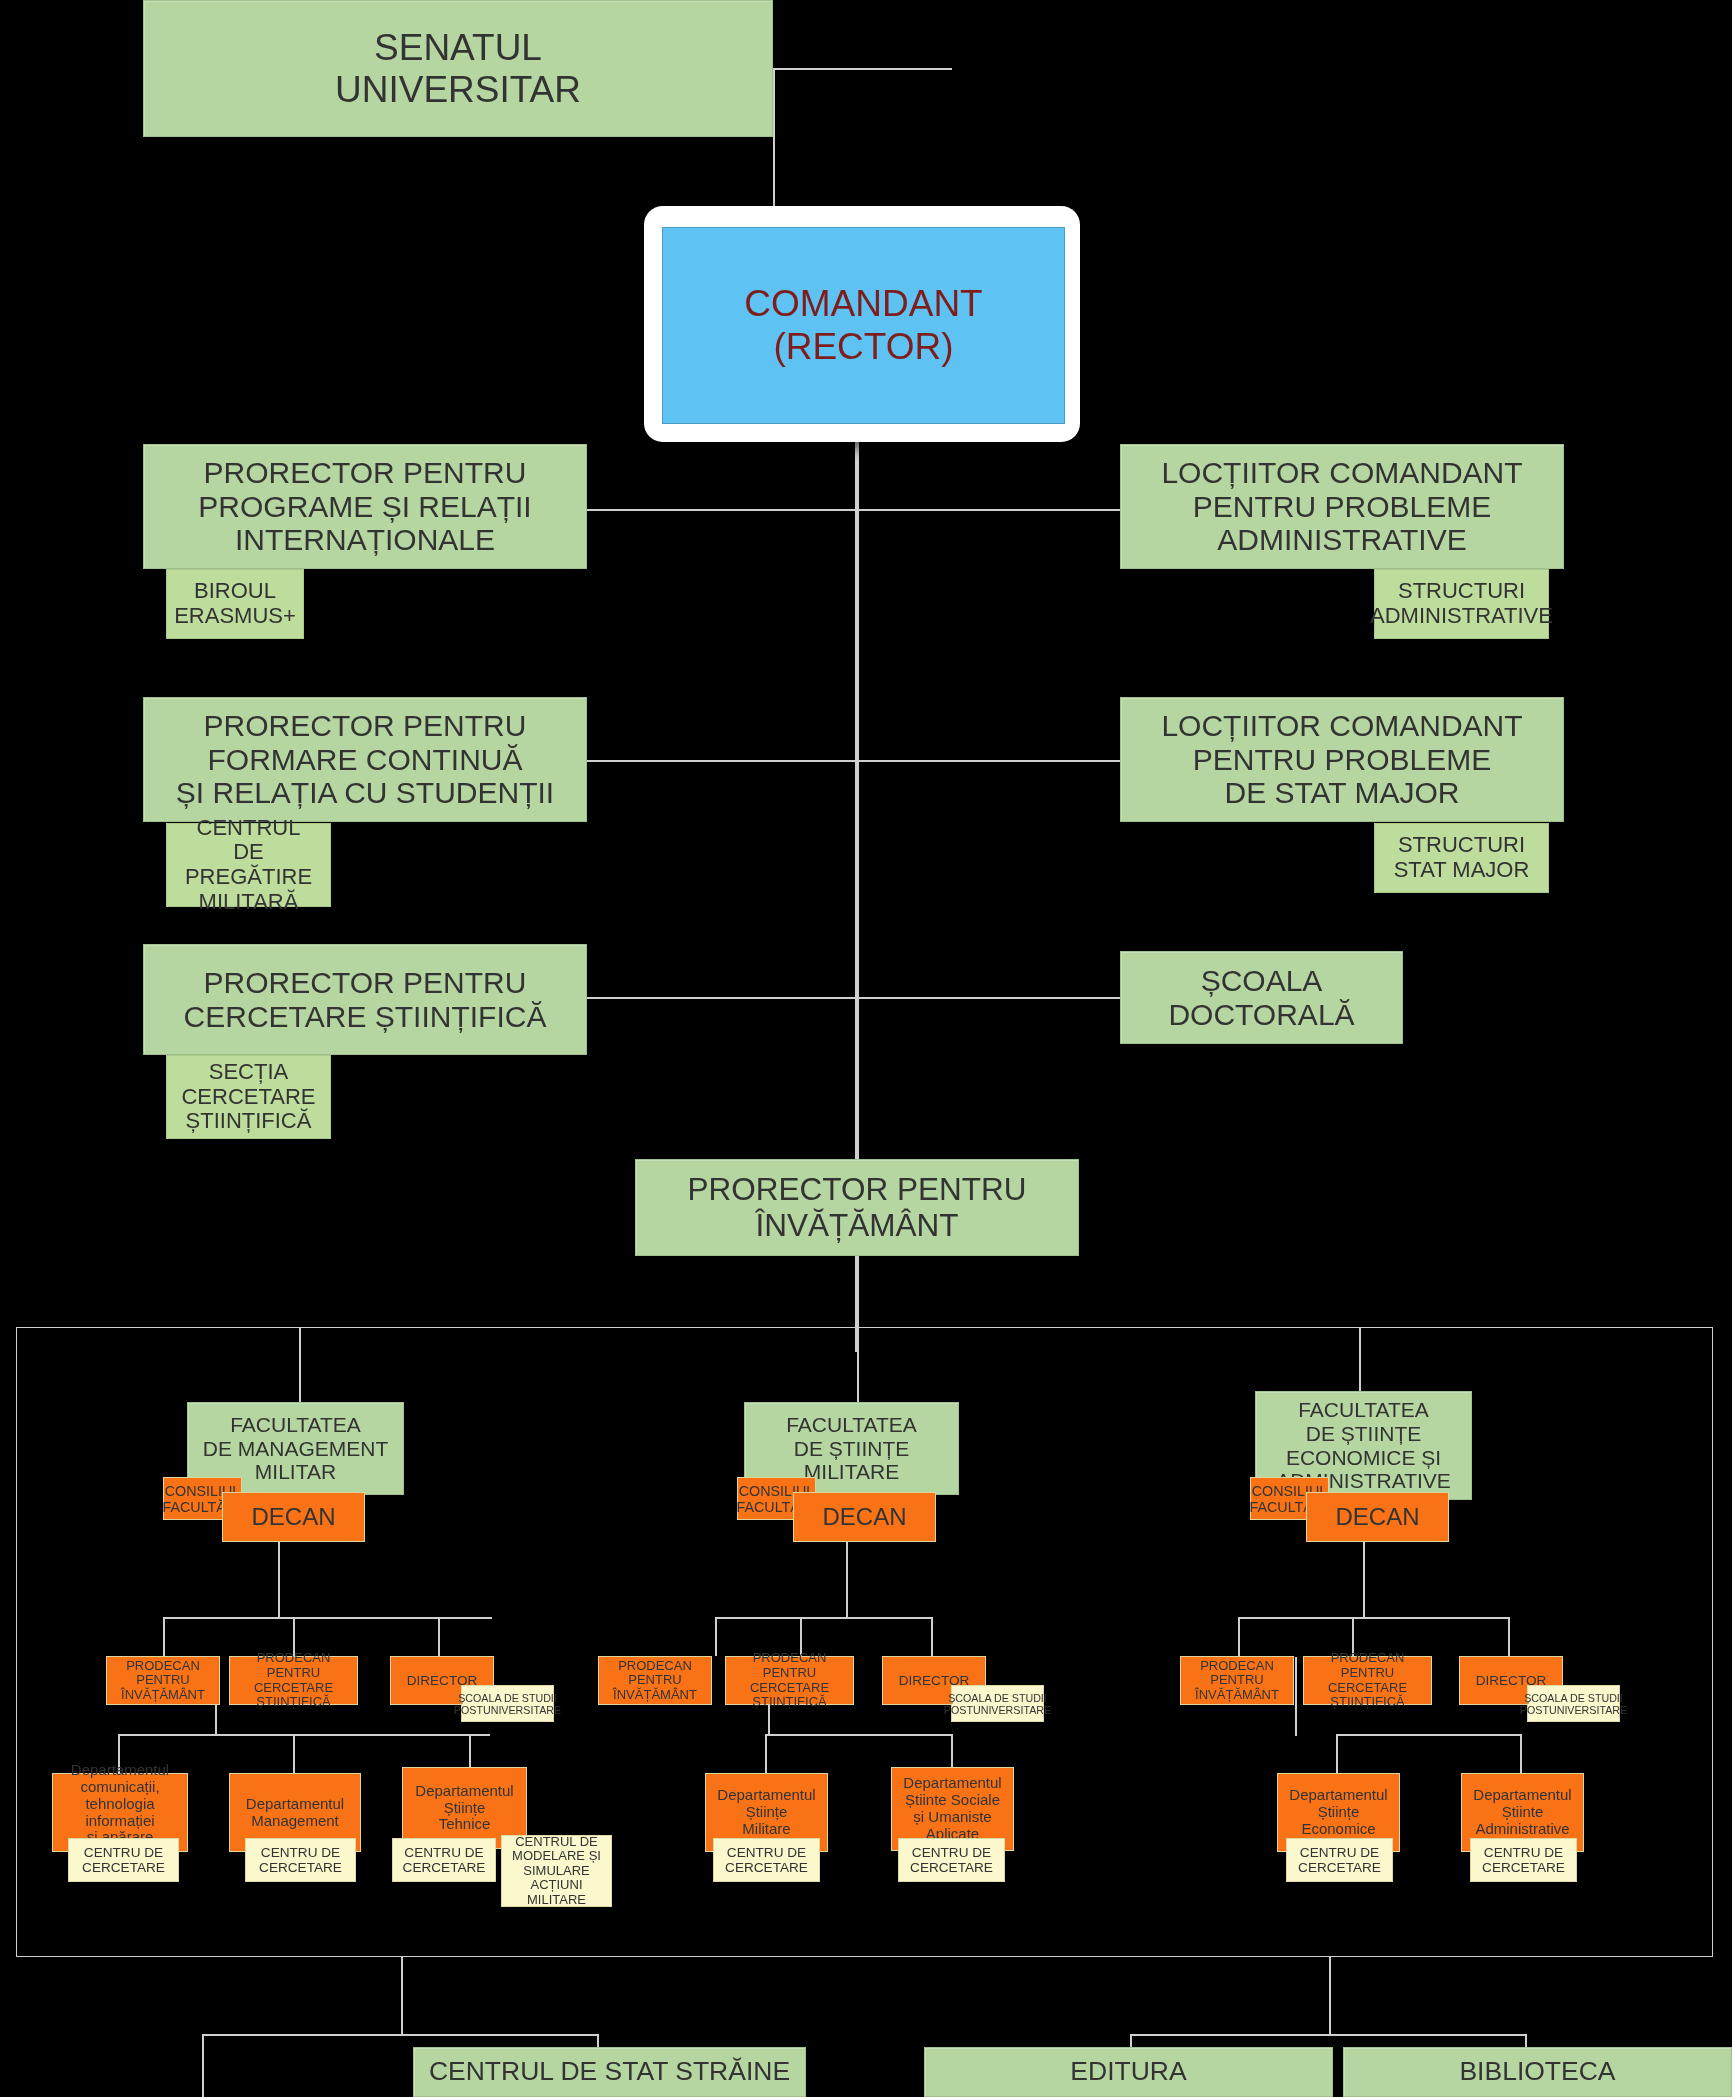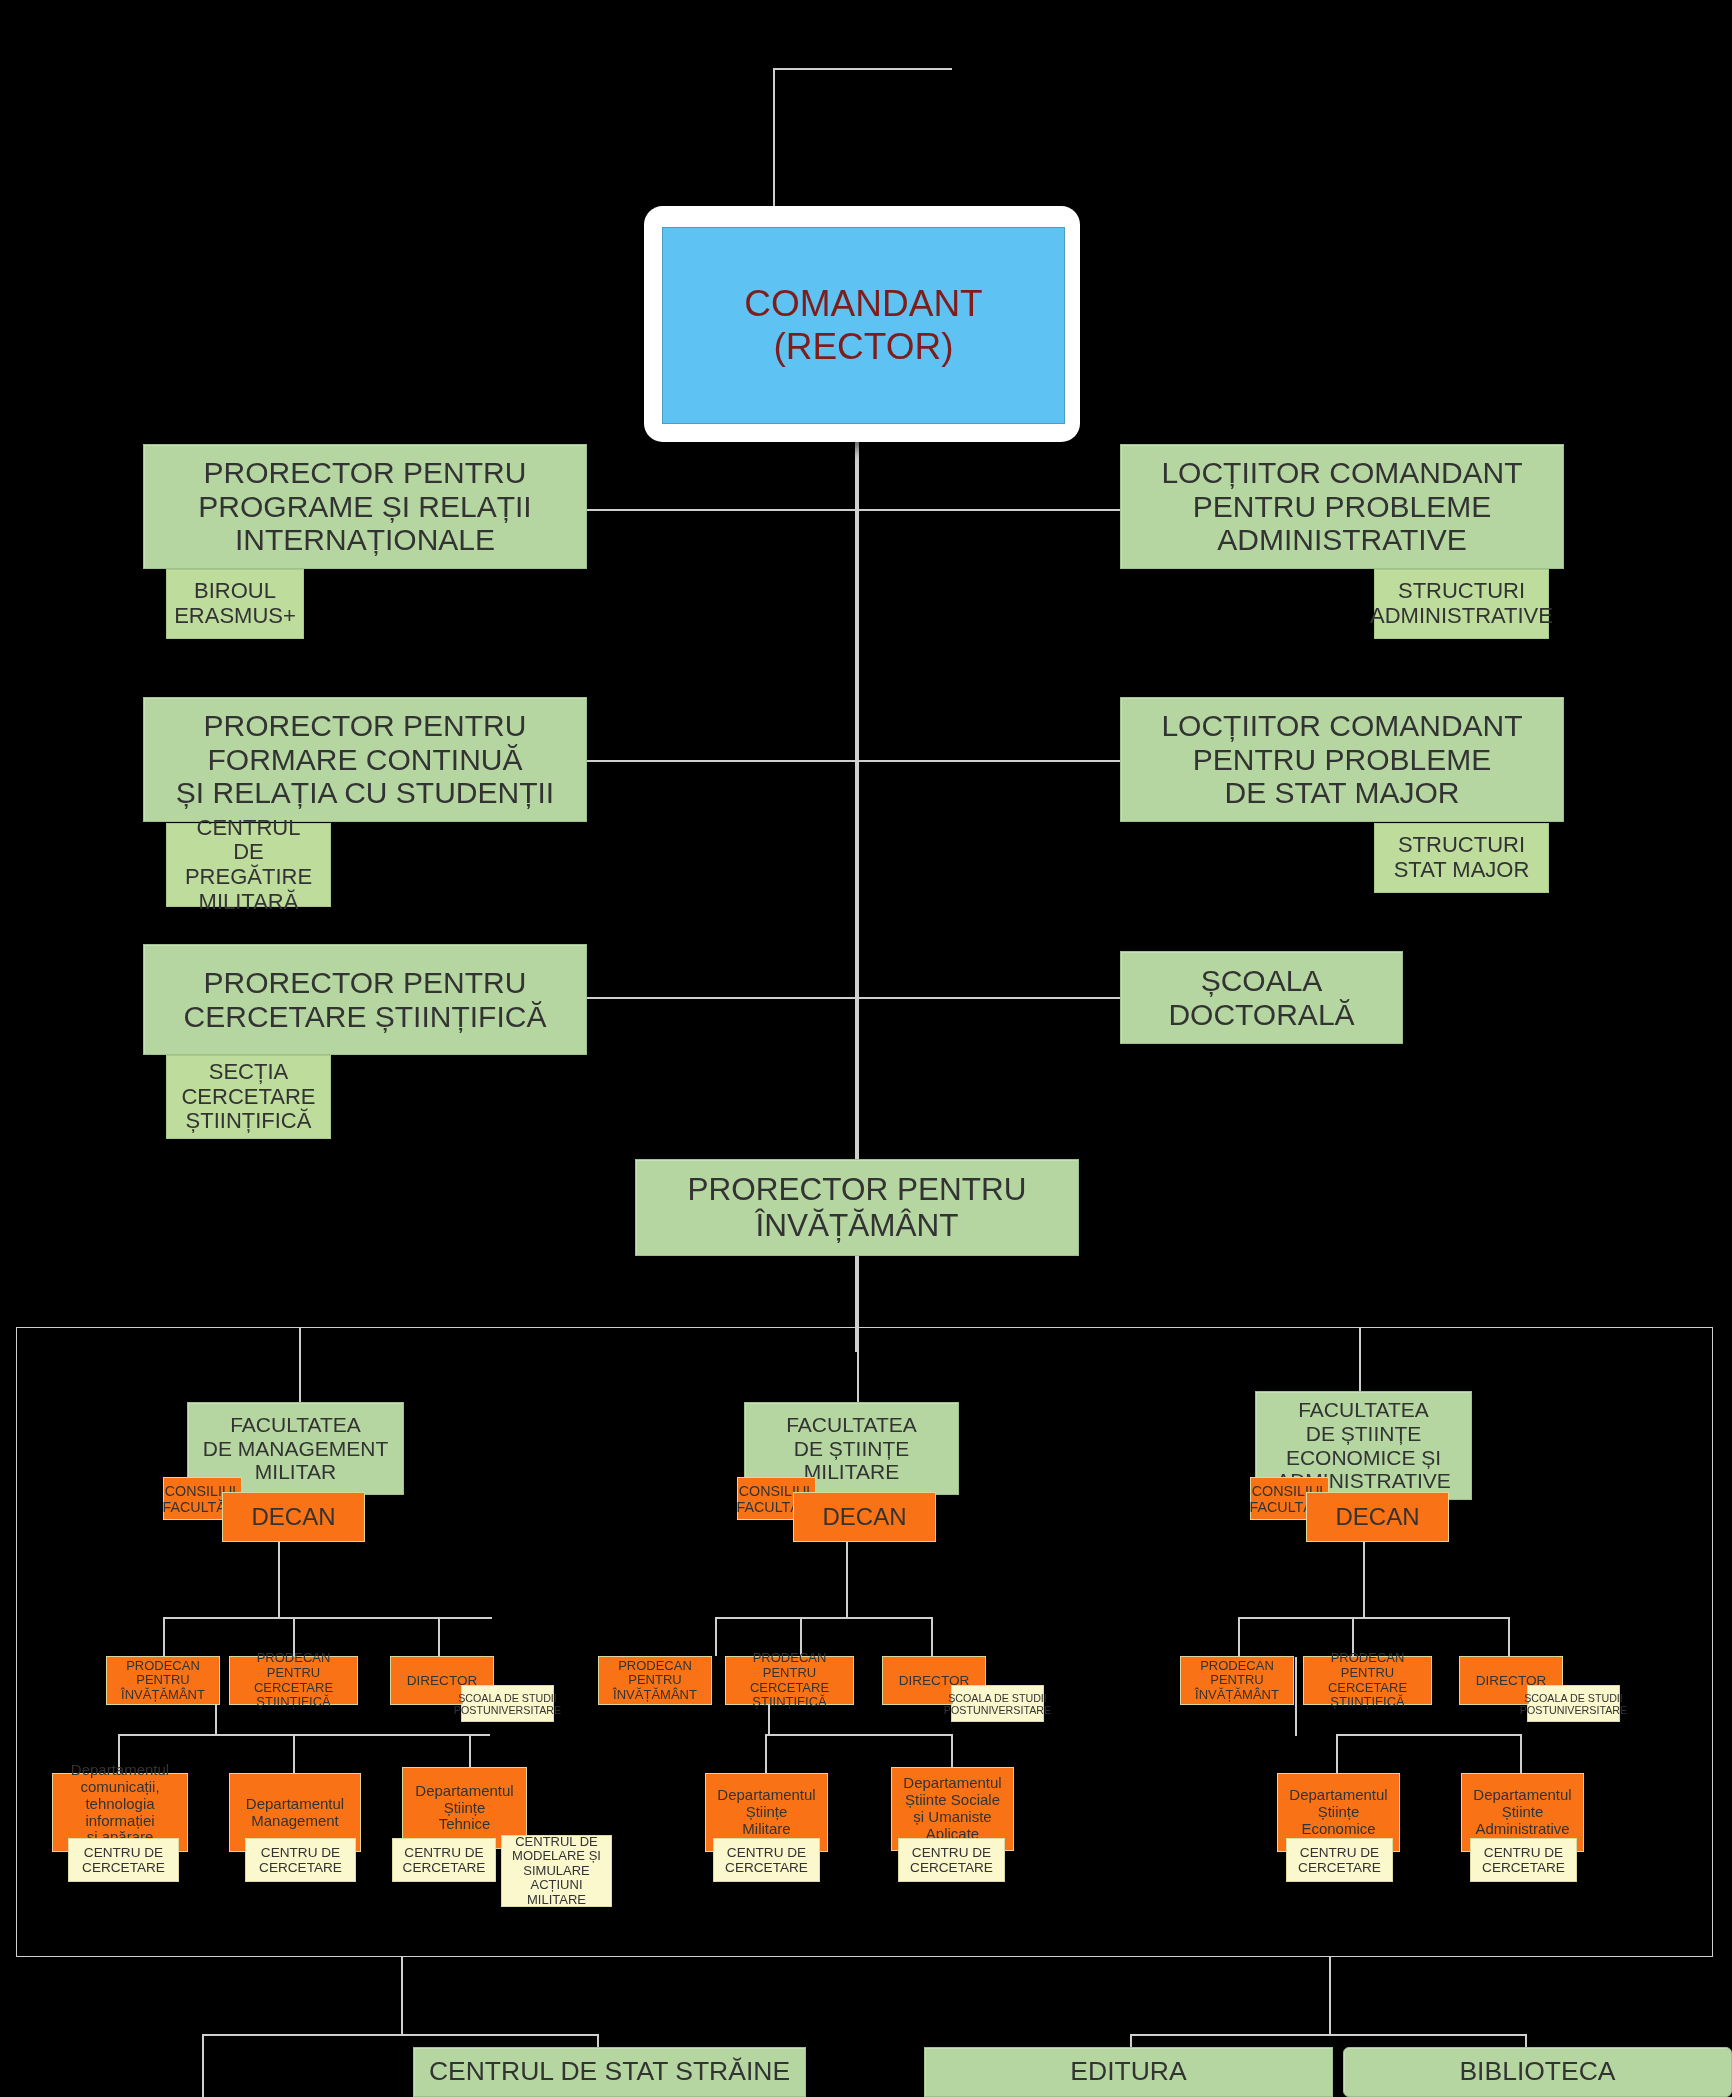--- a/index.html
+++ b/index.html
@@ -125,20 +125,22 @@
   <div class="ln" style="left:1363px;top:1538px;width:2.1px;height:79px;"></div>
   <div class="ln" style="left:1238px;top:1617px;width:272px;height:2.1px;"></div>
   <div class="ln" style="left:1238px;top:1617px;width:2.1px;height:39px;"></div>
   <div class="ln" style="left:1352px;top:1617px;width:2.1px;height:39px;"></div>
   <div class="ln" style="left:1508px;top:1617px;width:2.1px;height:39px;"></div>
   <div class="ln" style="left:1295px;top:1657px;width:2.1px;height:79px;"></div>
   <div class="ln" style="left:1336px;top:1734px;width:186px;height:2.1px;"></div>
   <div class="ln" style="left:1336px;top:1734px;width:2.1px;height:39px;"></div>
   <div class="ln" style="left:1520px;top:1734px;width:2.1px;height:39px;"></div>
 
+  <div class="box green" style="left:143px;top:0px;width:630px;height:137px;font-size:37px;">SENATUL
+UNIVERSITAR</div>
 
 
   <div class="rector-plate" style="left:644px;top:206px;width:436px;height:236px;"></div>
   <div class="rector-inner" style="left:662px;top:227px;width:401px;height:195px;font-size:37px;">COMANDANT
 (RECTOR)</div>
 
   <div class="box green" style="left:143px;top:444px;width:444px;height:125px;font-size:30px;">PRORECTOR PENTRU
 PROGRAME ȘI RELAȚII
 INTERNAȚIONALE</div>
   <div class="box green-light" style="left:166px;top:569px;width:138px;height:70px;font-size:22px;">BIROUL
@@ -269,16 +271,16 @@
 CERCETARE</div>
 
   <div class="box yellow" style="left:1461px;top:1773px;width:123px;height:79px;font-size:15px;">Departamentul
 Știinte
 Administrative</div>
   <div class="box yellow-pale" style="left:1470px;top:1838px;width:107px;height:44px;font-size:13.6px;">CENTRU DE
 CERCETARE</div>
 
   <div class="box green" style="left:413px;top:2047px;width:393px;height:50px;font-size:26.5px;">CENTRUL DE STAT STRĂINE</div>
   <div class="box green" style="left:924px;top:2047px;width:409px;height:50px;font-size:26.5px;">EDITURA</div>
-  <div class="box green" style="left:1343px;top:2047px;width:389px;height:50px;font-size:26.5px;border-radius:6px;">BIBLIOTECA</div>
+  <div class="box green" style="left:1343px;top:2047px;width:389px;height:50px;font-size:26.5px;">BIBLIOTECA</div>
 
 </div>
 
 
 </body></html>

